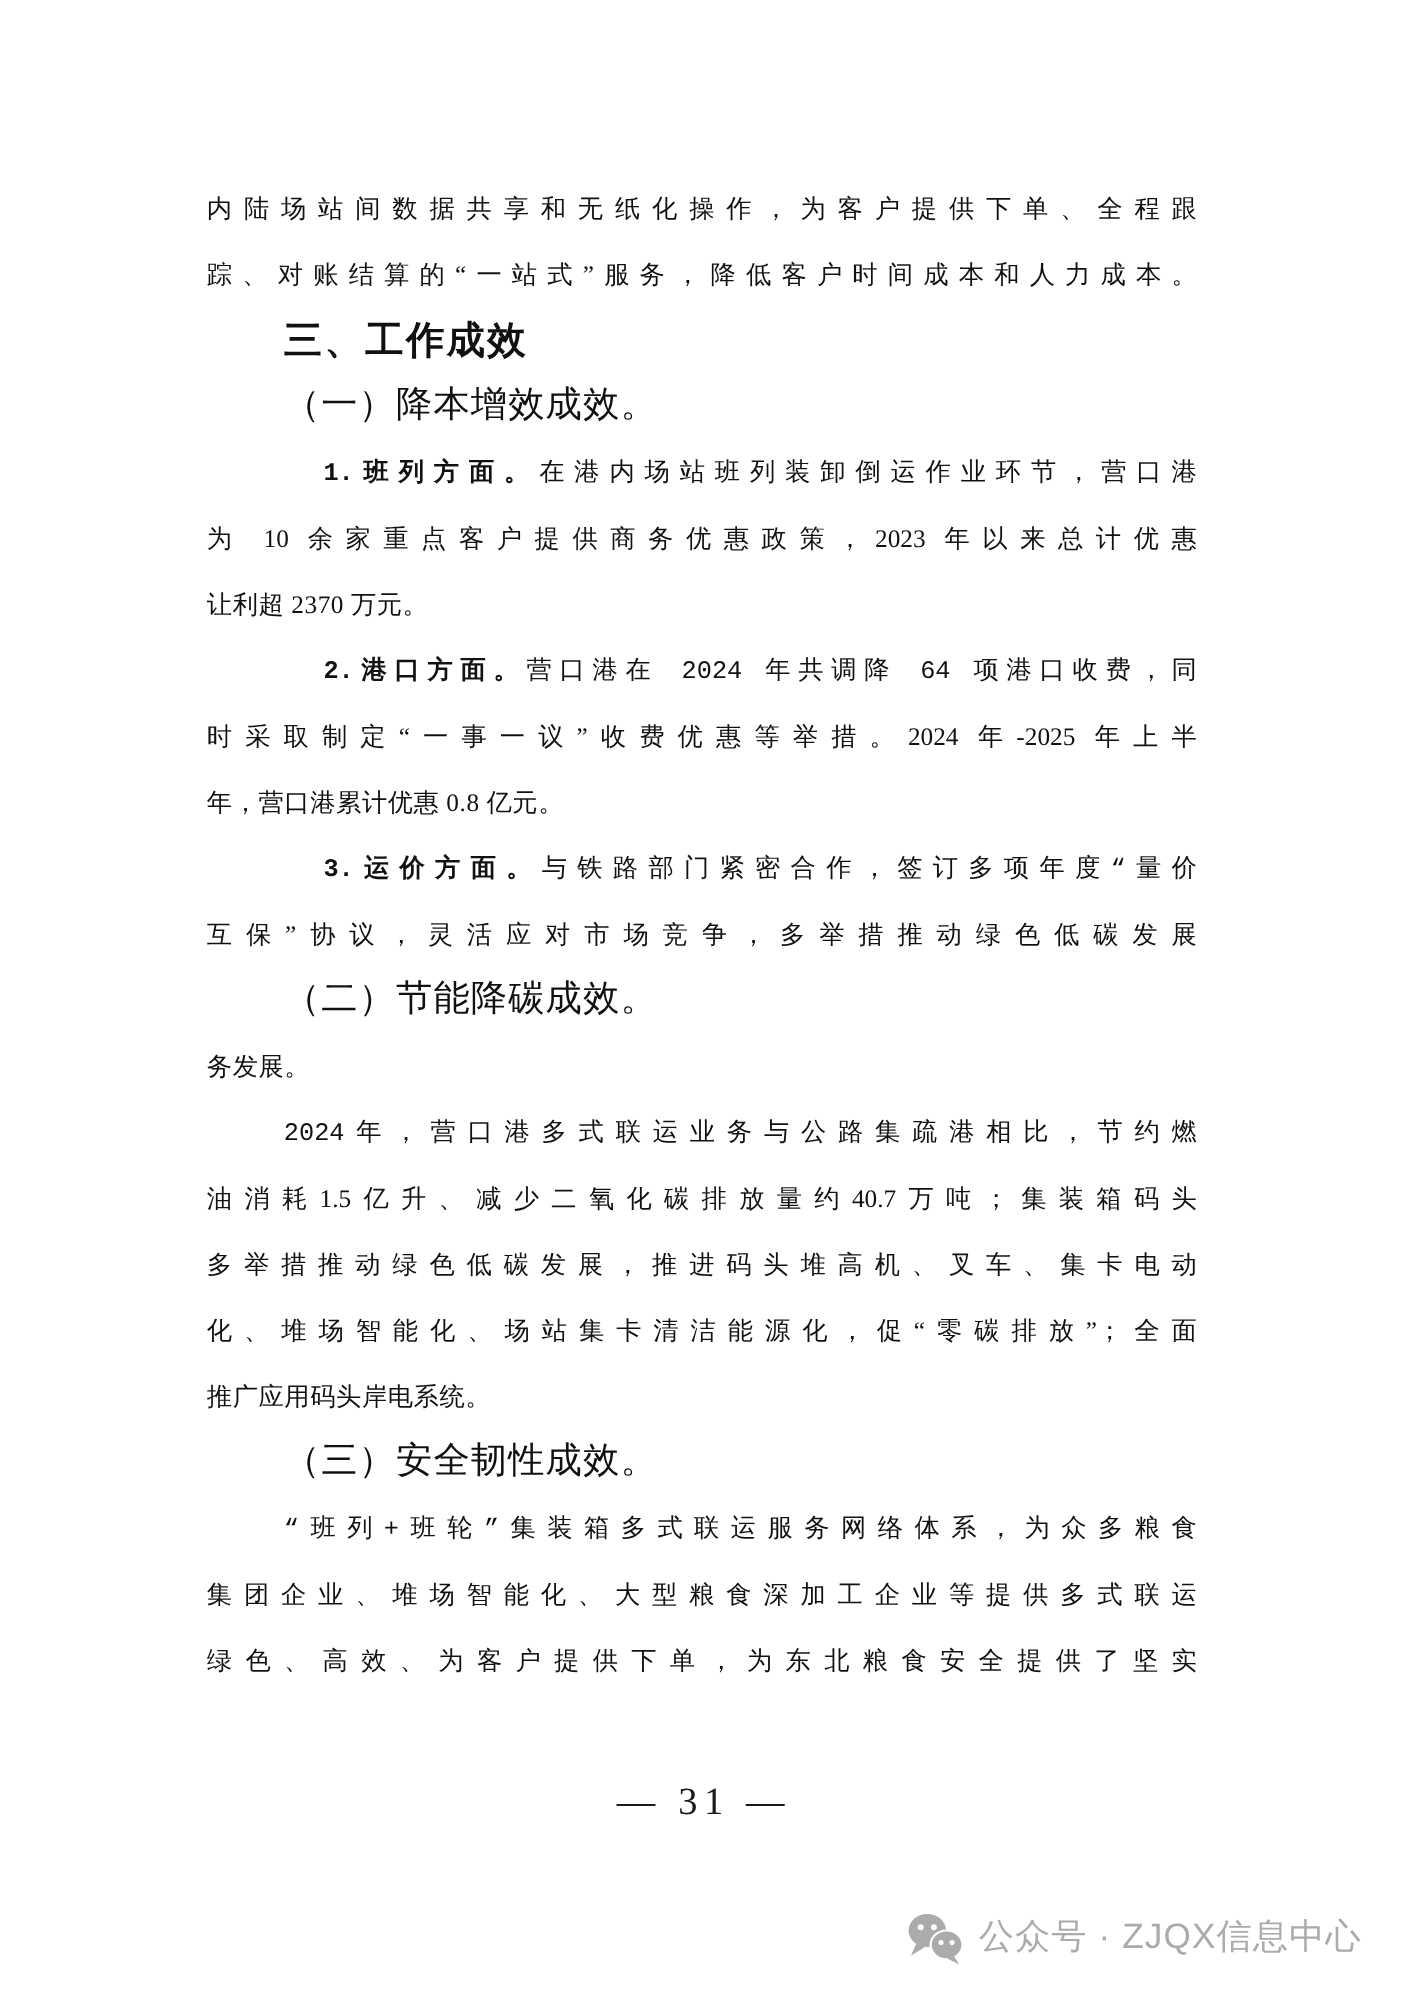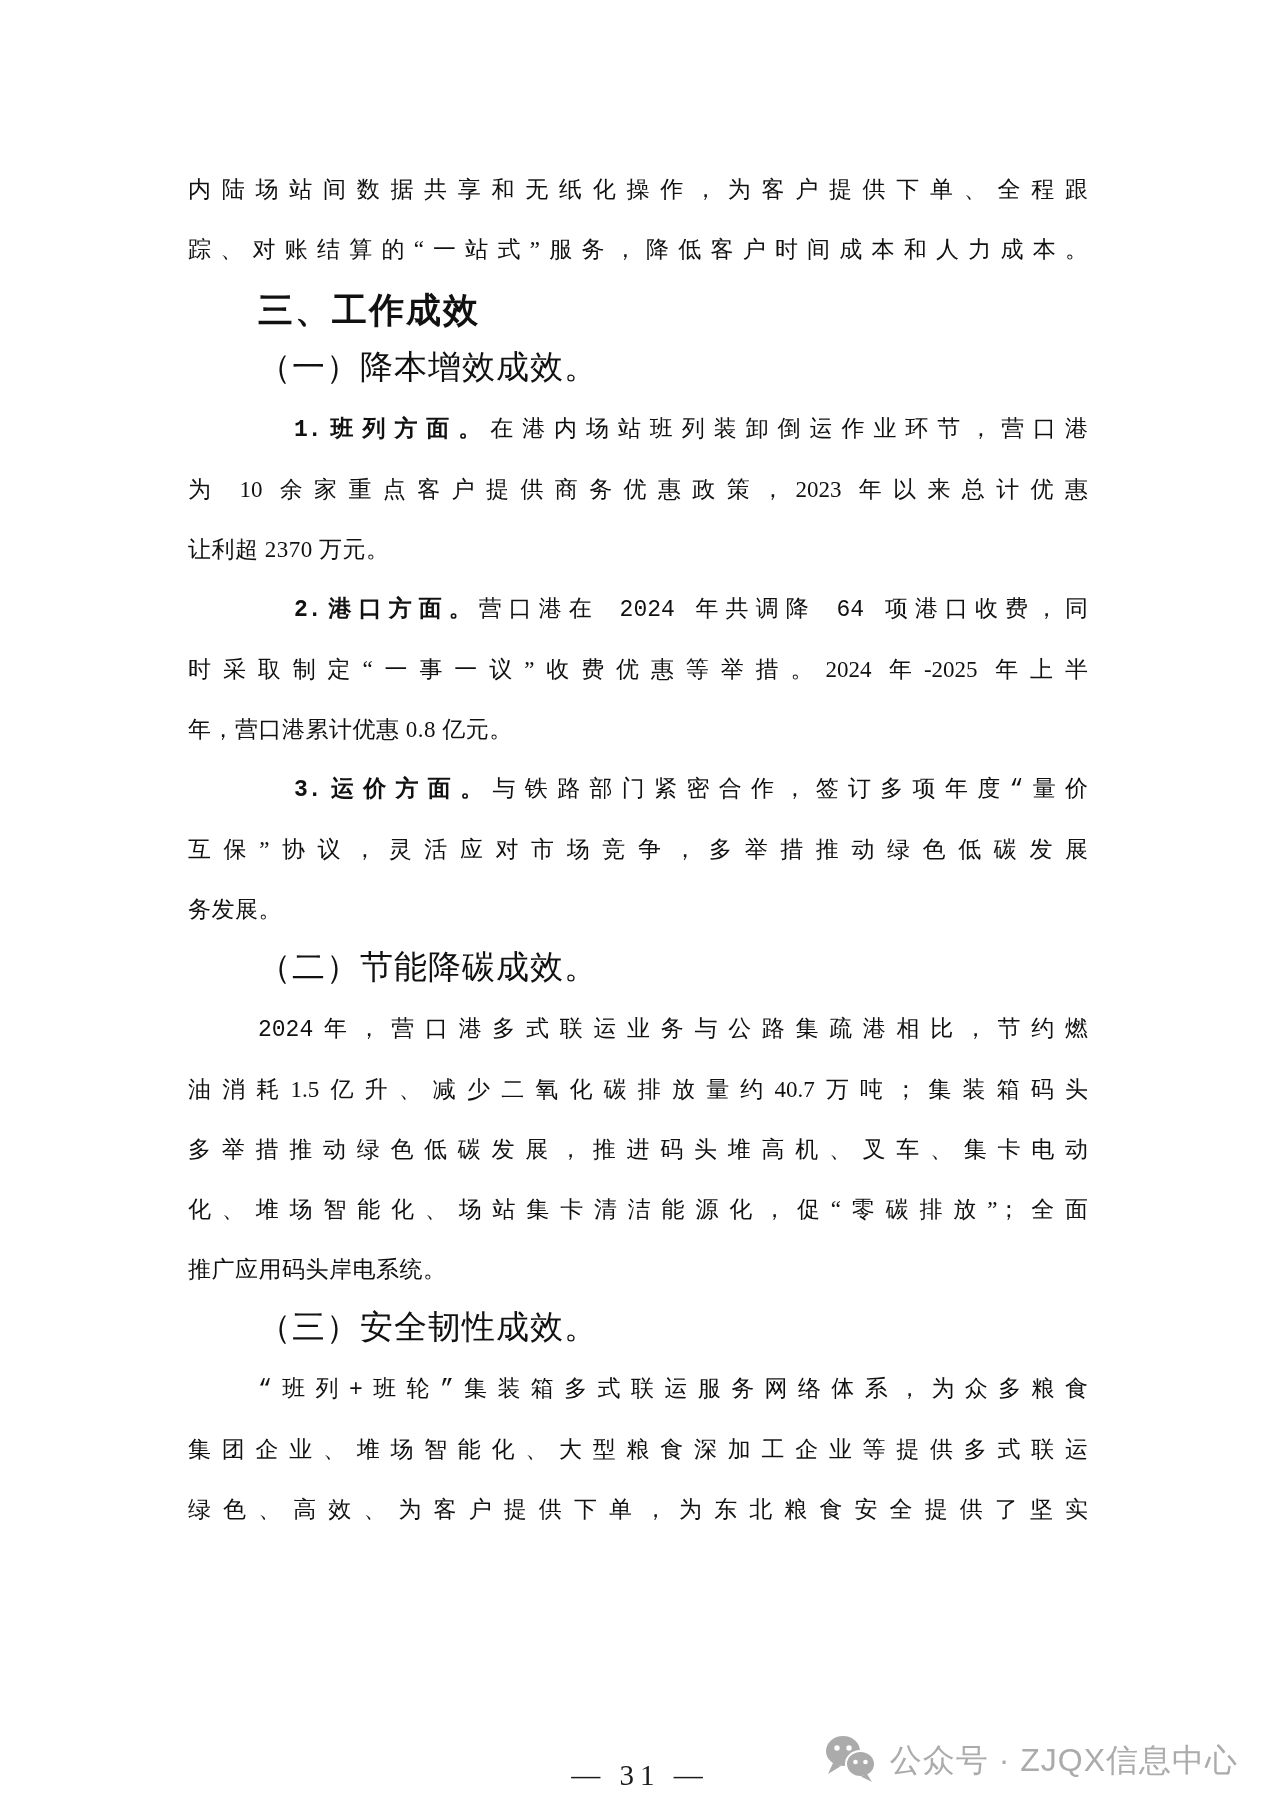--- a/index.html
+++ b/index.html
@@ -46,34 +46,34 @@
   .line.subheading{
     font-size:33px;
     letter-spacing:1px;
   }
   .lead{
     font-weight:700;
     margin-left:36px;
   }
   .footer{
     position:absolute;
-    left:0;top:1753px;width:1280px;height:44px;
+    left:0;top:1616px;width:1280px;height:44px;
     line-height:44px;
     text-align:center;
-    font-size:29px;
+    font-size:35px;
     color:#1a1a1a;
     letter-spacing:6px;
   }
   .watermark{
     position:absolute;
     top:1734px;
     right:42px;
     height:52px;
     display:flex;
-    align-items:flex-start;
+    align-items:flex-end;
     gap:12px;
   }
   .watermark-label{
     font-family:"Liberation Sans","DejaVu Sans",sans-serif;
     font-size:32px;
     color:#ababab;
     letter-spacing:1px;
     line-height:52px;
   }
   .wechat-icon{display:block;}
@@ -89,22 +89,22 @@
       <div class="line heading indent">三、工作成效</div>
       <div class="line subheading indent">（一）降本增效成效。</div>
       <div class="line body indent justify"><span class="lead">1.班列方面。</span>在港内场站班列装卸倒运作业环节，营口港</div>
       <div class="line body justify">为 10 余家重点客户提供商务优惠政策，2023 年以来总计优惠</div>
       <div class="line body">让利超 2370 万元。</div>
       <div class="line body indent justify"><span class="lead">2.港口方面。</span>营口港在 2024 年共调降 64 项港口收费，同</div>
       <div class="line body justify">时采取制定“一事一议”收费优惠等举措。2024 年-2025 年上半</div>
       <div class="line body">年，营口港累计优惠 0.8 亿元。</div>
       <div class="line body indent justify"><span class="lead">3.运价方面。</span>与铁路部门紧密合作，签订多项年度“量价</div>
       <div class="line body justify">互保”协议，灵活应对市场竞争，多举措推动绿色低碳发展</div>
+      <div class="line subheading indent">（二）节能降碳成效。</div>
       <div class="line body">务发展。</div>
-      <div class="line subheading indent">（二）节能降碳成效。</div>
       <div class="line body indent justify">2024年，营口港多式联运业务与公路集疏港相比，节约燃</div>
       <div class="line body justify">油消耗1.5亿升、减少二氧化碳排放量约40.7万吨；集装箱码头</div>
       <div class="line body justify">多举措推动绿色低碳发展，推进码头堆高机、叉车、集卡电动</div>
       <div class="line body justify">化、堆场智能化、场站集卡清洁能源化，促“零碳排放”；全面</div>
       <div class="line body">推广应用码头岸电系统。</div>
       <div class="line subheading indent">（三）安全韧性成效。</div>
       <div class="line body indent justify">“班列+班轮”集装箱多式联运服务网络体系，为众多粮食</div>
       <div class="line body justify">集团企业、堆场智能化、大型粮食深加工企业等提供多式联运</div>
       <div class="line body justify">绿色、高效、为客户提供下单，为东北粮食安全提供了坚实</div>
     </div>

